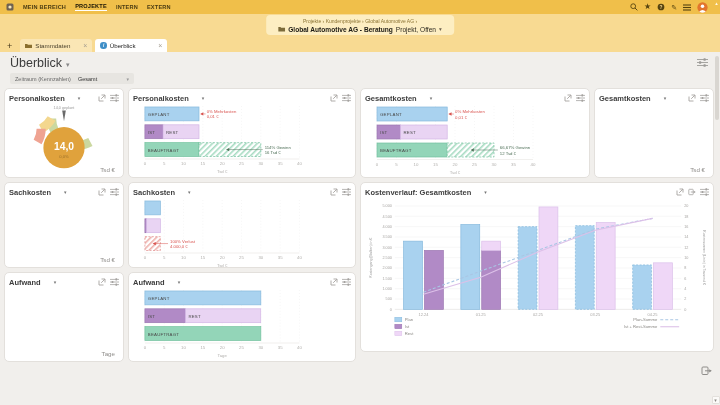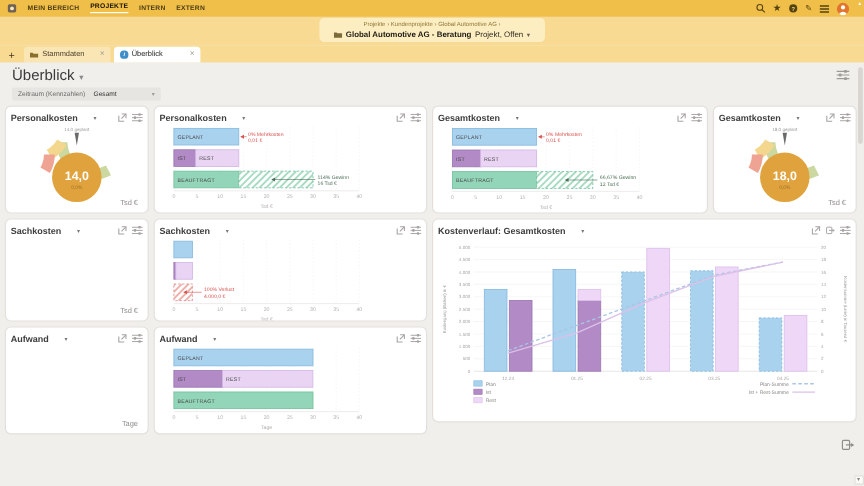--- a/index.html
+++ b/index.html
@@ -391,32 +391,20 @@
                 <g fill="#969390">
                   <rect x="5.4" y="0.3" width="1.8" height="2.2" rx="0.4"></rect>
                   <rect x="1.6" y="2.9" width="1.8" height="2.2" rx="0.4"></rect>
                   <rect x="5.4" y="5.5" width="1.8" height="2.2" rx="0.4"></rect>
                 </g>
               </svg>
             </span>
           </span>
         </div>
         <div class="gauge-unit">Tsd €</div>
-        <div class="gwrap">
-          <svg viewBox="0 0 120 80" style="width:110px;height:66px">
-            <path d="M 92.0 46.0 A 32 32 0 0 1 45.0 17.7" stroke="#cbd8a0" stroke-width="11" fill="none"></path>
-            <path d="M 45.0 17.7 A 32 32 0 0 1 32.3 30.0" stroke="#f3d78e" stroke-width="11" fill="none"></path>
-            <path d="M 32.3 30.0 A 32 32 0 0 1 28.0 46.0" stroke="#efa392" stroke-width="11" fill="none"></path>
-            <text x="60" y="6" text-anchor="middle" font-size="4.6" fill="#9a9a9a">18,0 geplant</text>
-            <polygon points="57.8,8 62.2,8 60,21" fill="#6a6a6a"></polygon>
-            <circle cx="60" cy="53" r="25" fill="#e0a23c"></circle>
-            <text x="60" y="56" text-anchor="middle" font-size="12.5" font-weight="bold" fill="#ffffff">18,0</text>
-            <text x="60" y="65" text-anchor="middle" font-size="5" fill="rgba(0,0,0,0.32)">0,0%</text>
-          </svg>
-        </div>
       </div>
       <div class="card" style="left: 4px; top: 182px; width: 120px; height: 86px;">
         <div class="card-head">
           <span class="card-title">
             <span>Sachkosten</span>
             <span class="tchev">▾</span>
           </span>
           <span class="card-icons">
             <span class="cicon">
               <svg width="8" height="8" viewBox="0 0 8 8">

